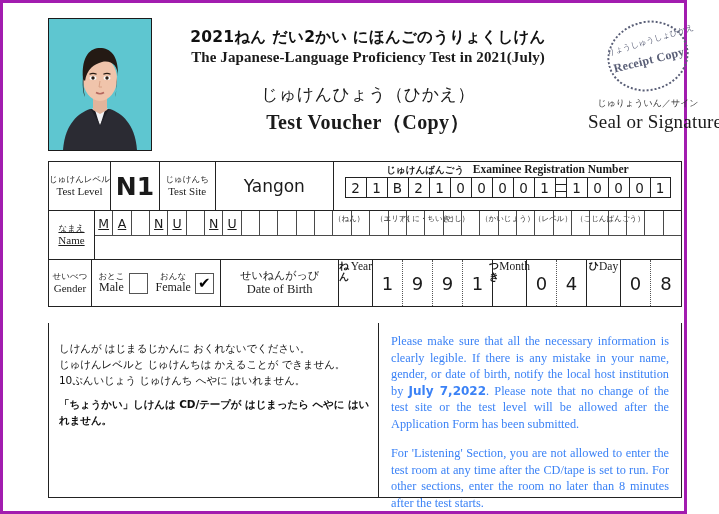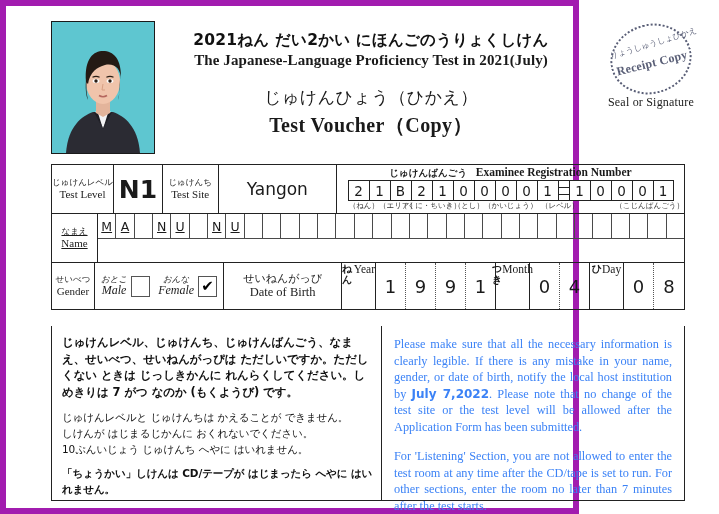--- a/index.html
+++ b/index.html
@@ -9,25 +9,25 @@
   }
   body {
     width: 719px;
     height: 514px;
     font-family: "Liberation Serif", "DejaVu Serif", serif;
     color: #1a1a1a;
     overflow: hidden;
   }
   .page {
     position: relative;
-    width: 579px;
+    width: 687px;
     height: 514px;
     background: #ffffff;
     box-sizing: border-box;
-    border: 6px solid #a21caf;
+    border: 3px solid #a21caf;
     padding-left: 42px;
   }
 
   
   .header {
     position: absolute;
     left: 45px;
     top: 14px;
     width: 660px;
     height: 140px;
@@ -118,21 +118,21 @@
     letter-spacing: .3px;
   }
   .seal-jp {
     margin-top: 6px;
     font-family: "DejaVu Sans", sans-serif;
     font-size: 9px;
     color: #333;
     white-space: nowrap;
   }
   .seal-en {
-    font-size: 12px;
+    font-size: 19px;
     margin-top: 1px;
     white-space: nowrap;
     letter-spacing: .2px;
   }
 
   
   .form {
     position: absolute;
     left: 45px;
     top: 158px;
@@ -238,21 +238,21 @@
   .digit.eqbox::after  { top: 13px; }
 
   .reg-subs {
     display: flex;
     justify-content: center;
     font-family: "DejaVu Sans", sans-serif;
     font-size: 7.5px;
     color: #333;
     line-height: 10px;
   }
-  .sub { text-align: right; white-space: nowrap; }
+  .sub { text-align: left; white-space: nowrap; margin-top: 16px; }
 
   
   .r2 { height: 48px; text-decoration: underline; }
   .c-name-lbl { width: 46px; }
   .name-area {
     flex: 1;
     display: flex;
     flex-direction: column;
   }
   .name-cells {
@@ -276,21 +276,20 @@
   
   .r3 { height: 46px; }
   .c-gender-lbl { width: 46px; }
   .c-gender-opts {
     width: 140px;
     display: flex;
     align-items: center;
     justify-content: center;
     gap: 8px;
     box-sizing: border-box;
-    font-style: italic;
   }
   .opt {
     display: flex;
     align-items: center;
     gap: 4px;
   }
   .opt-txt {
     display: flex;
     flex-direction: column;
     align-items: center;
@@ -447,20 +446,21 @@
       <div class="t-en1">The Japanese-Language Proficiency Test in 2021(July)</div>
       <div class="t-jp2">じゅけんひょう（ひかえ）</div>
       <div class="t-en2">Test Voucher（Copy）</div>
     </div>
 
     <div class="stamp-wrap">
       <div class="stamp-circle">
         <div class="stamp-jp">りょうしゅうしょひかえ</div>
         <div class="stamp-en">Receipt  Copy</div>
       </div>
+      <div class="seal-jp">じゅりょういん／サイン</div>
       <div class="seal-en">Seal or Signature</div>
     </div>
   </div>
 
   <div class="form">
 
     <div class="row r1">
       <div class="lbl sep c-level-lbl">
         <span class="jp">じゅけんレベル</span>
         <span class="en">Test Level</span>
@@ -601,29 +601,28 @@
           </div>
           <div class="dob-d">0</div>
           <div class="dob-d tail">8</div>
           <div class="dob-fill"></div>
         </div>
     </div>
   </div>
 
   <div class="notes">
     <div class="notes-jp">
-      <div class="jp-strong">じゅけんレベル、じゅけんち、じゅけんばんごう、なまえ、せいべつ、せいねんがっぴは ただしいですか。ただしくない ときは じっしきかんに れんらくしてください。しめきりは 7 がつ なのか (もくようび) です。</div>
       <div class="jp-normal">
+        <div>しけんが はじまるじかんに おくれないでください。</div>
         <div>じゅけんレベルと じゅけんちは かえることが できません。</div>
-        <div>しけんが はじまるじかんに おくれないでください。</div>
         <div>10ぷんいじょう じゅけんち へやに はいれません。</div>
       </div>
       <div class="jp-last">「ちょうかい」しけんは CD/テープが はじまったら へやに はいれません。</div>
     </div>
     <div class="notes-en">
       <div>
         <span>Please make sure that all the necessary information is clearly legible. If there is any mistake in your name, gender, or date of birth, notify the local host institution by </span><span class="dl">July 7,2022</span><span>. Please note that no change of the test site or the test level will be allowed after the Application Form has been submitted.</span>
       </div>
-      <div class="en-p2">For 'Listening' Section, you are not allowed to enter the test room at any time after the CD/tape is set to run. For other sections, enter the room no later than 7 minutes after the test starts.</div>
+      <div class="en-p2">For 'Listening' Section, you are not allowed to enter the test room at any time after the CD/tape is set to run. For other sections, enter the room no later than 8 minutes after the test starts.</div>
     </div>
   </div>
 
 </div>
 
 </body></html>

